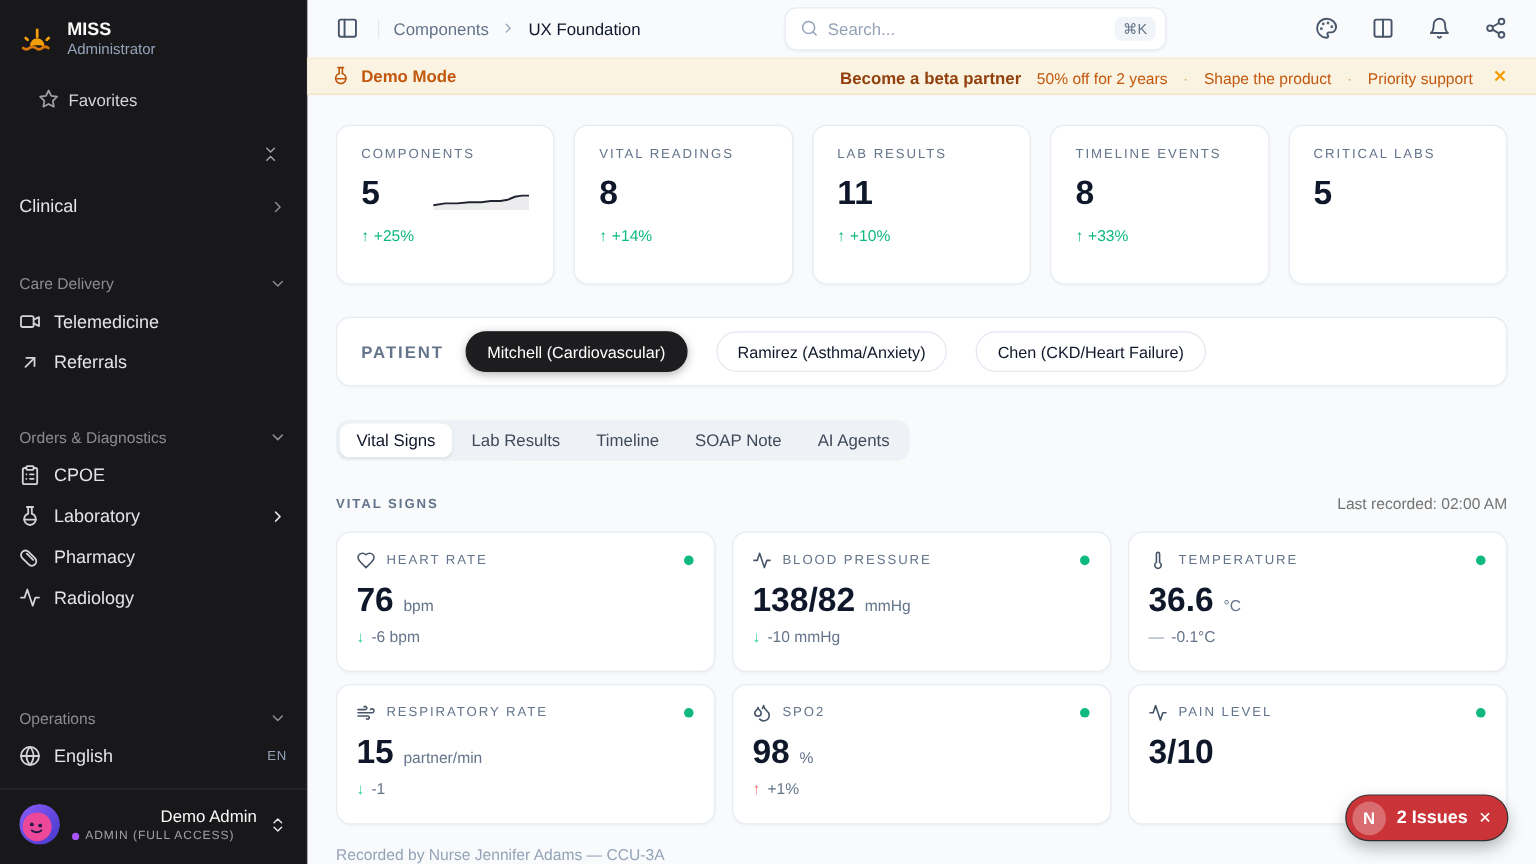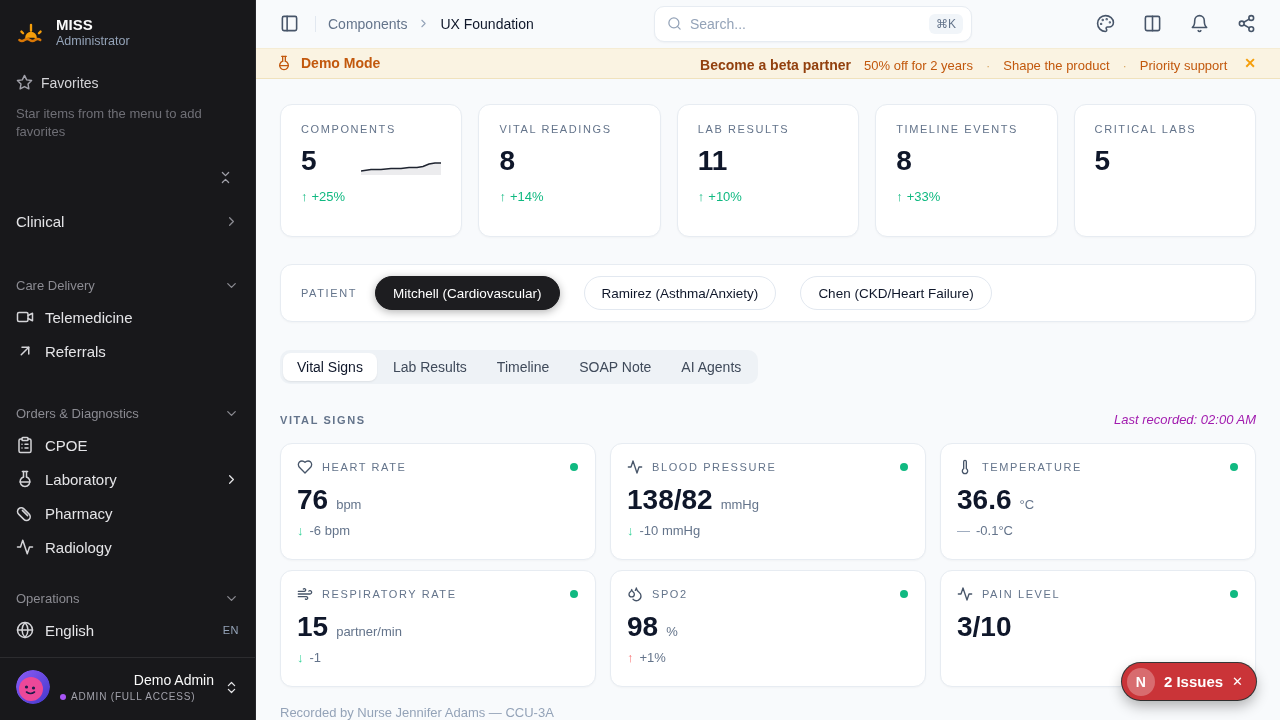--- a/index.html
+++ b/index.html
@@ -13,21 +13,21 @@
   
   .sidebar {
     width:256px; min-width:256px; height:720px; background:#18181b;
     color:#e4e4e7; display:flex; flex-direction:column;
     border-right:1px solid #26262a;
   }
   .side-logo { display:flex; align-items:flex-end; gap:10px; padding:16px 16px 12px; }
   .logo-badge { width:30px; height:30px; display:flex; align-items:center; justify-content:center; }
   .app-name { font-size:15px; font-weight:700; color:#fafafa; line-height:1.2; }
   .app-role { font-size:12.5px; color:#94a3b8; }
-  .fav { padding:14px 16px 0; }
+  .fav { padding:14px 32px 0; }
   .fav-head { display:flex; align-items:center; gap:8px; font-size:14px; color:#d4d4d8; }
   .fav-hint { margin-top:14px; font-size:13px; color:#6f6f76; line-height:1.35; width:190px; }
   .collapse-row { display:flex; justify-content:flex-end; padding:30px 22px 0; color:#a1a1aa; }
   .nav-group-label { display:flex; align-items:center; justify-content:space-between;
     padding:7px 16px; font-size:13px; color:#8b8b92;margin-top:15px; }
   .nav-item { display:flex; align-items:center; gap:11px; padding:8px 16px;
     font-size:15px; color:#e4e4e7; cursor:pointer; }
   .nav-item .ic { color:#d4d4d8; display:flex; }
   .nav-item .spacer { flex:1; }
   .clinical-row { margin-top:18px; padding:10px 16px; display:flex; align-items:center;
@@ -88,39 +88,39 @@
   .stat-card { padding:18px 20px; height:133px; }
   .stat-label { font-size:11px; letter-spacing:1.6px; color:#64748b; font-weight:500; }
   .stat-value-row { display:flex; align-items:flex-end; justify-content:space-between;
     margin-top:12px; }
   .stat-value { font-size:28px; font-weight:700; color:#0f172a; line-height:1; }
   .stat-trend { margin-top:14px; font-size:13px; color:#10b981; display:flex;
     align-items:center; gap:4px; }
 
   .patient-card { display:flex; align-items:center; gap:18px; padding:12px 20px;
     height:58px; margin-bottom:28px; }
-  .patient-label { font-size:11px; letter-spacing:1.6px; color:#64748b; font-weight:400; }
+  .patient-label { font-size:14px; letter-spacing:1.6px; color:#64748b; font-weight:700; }
   .pills { display:flex; gap:24px; }
   .pill { height:34px; padding:0 17px; border-radius:17px; border:1px solid #e2e8f0;
     background:#fff; color:#0f172a; font-size:13.5px; display:flex; align-items:center;
     cursor:pointer; font-family:inherit; }
   .pill.selected { background:#1d1d20; border-color:#1d1d20; color:#fff;
     box-shadow:0 2px 8px rgba(0,0,0,.3); }
 
   .tabs { display:inline-flex; background:#eef2f6; border-radius:10px; padding:3px;
     gap:2px; margin-bottom:28px; }
   .tab { padding:6px 14px; border-radius:8px; font-size:14px; color:#3f4a5a;
     border:none; background:transparent; cursor:pointer; font-family:inherit; }
   .tab.active { background:#fff; color:#0f172a; font-weight:500;
     box-shadow:0 1px 2px rgba(0,0,0,.07); }
 
   .vitals-head { display:flex; align-items:center; justify-content:space-between;
     margin-bottom:16px; }
   .section-label { font-size:11px; letter-spacing:1.6px; color:#64748b; font-weight:600; }
-  .last-recorded { font-size:13px; color:#a21caf;font-style:italic; }
+  .last-recorded { font-size:13px; color:#737373; }
 
   .vitals-grid { display:grid; grid-template-columns:repeat(3,1fr); gap:10px 14px;
     margin-bottom:18px; }
   .vital-card { padding:15px 16px; height:117px; position:relative; }
   .vital-head { display:flex; align-items:center; gap:9px; color:#475569; }
   .vital-label { font-size:11px; letter-spacing:1.6px; color:#64748b; font-weight:500; }
   .vital-dot { position:absolute; right:17px; top:19px; width:8px; height:8px;
     border-radius:50%; background:#10b981; }
   .vital-value-row { display:flex; align-items:baseline; gap:8px; margin-top:9px; }
   .vital-value { font-size:28px; font-weight:700; color:#0f172a; line-height:1.15; }
@@ -163,21 +163,20 @@
 
   <div class="fav">
     <div class="fav-head">
       <span>
         <svg width="17" height="17" viewBox="0 0 24 24" fill="none" stroke="#a1a1aa" stroke-width="2" stroke-linejoin="round">
             <path d="M12 2l3.09 6.26L22 9.27l-5 4.87 1.18 6.88L12 17.77l-6.18 3.25L7 14.14 2 9.27l6.91-1.01z"></path>
           </svg>
       </span>
       <span>Favorites</span>
     </div>
-    <div class="fav-hint">Star items from the menu to add favorites</div>
   </div>
 
   <div class="collapse-row">
     <span>
       <svg width="15" height="15" viewBox="0 0 24 24" fill="none" stroke="currentColor" stroke-width="2" stroke-linecap="round" stroke-linejoin="round">
           <path d="M7 4l5 5 5-5"></path>
           <path d="M7 20l5-5 5 5"></path>
         </svg>
     </span>
   </div>

